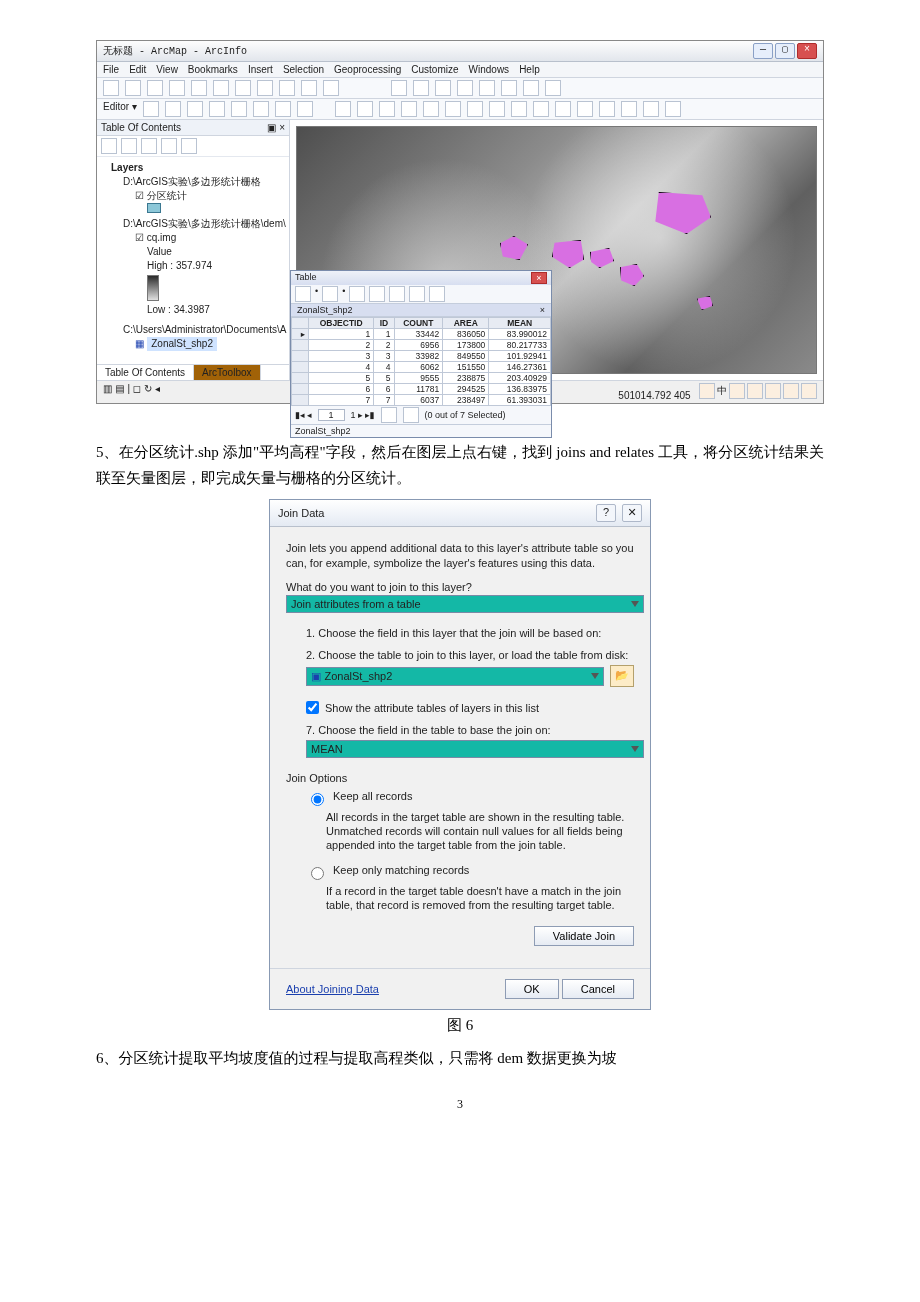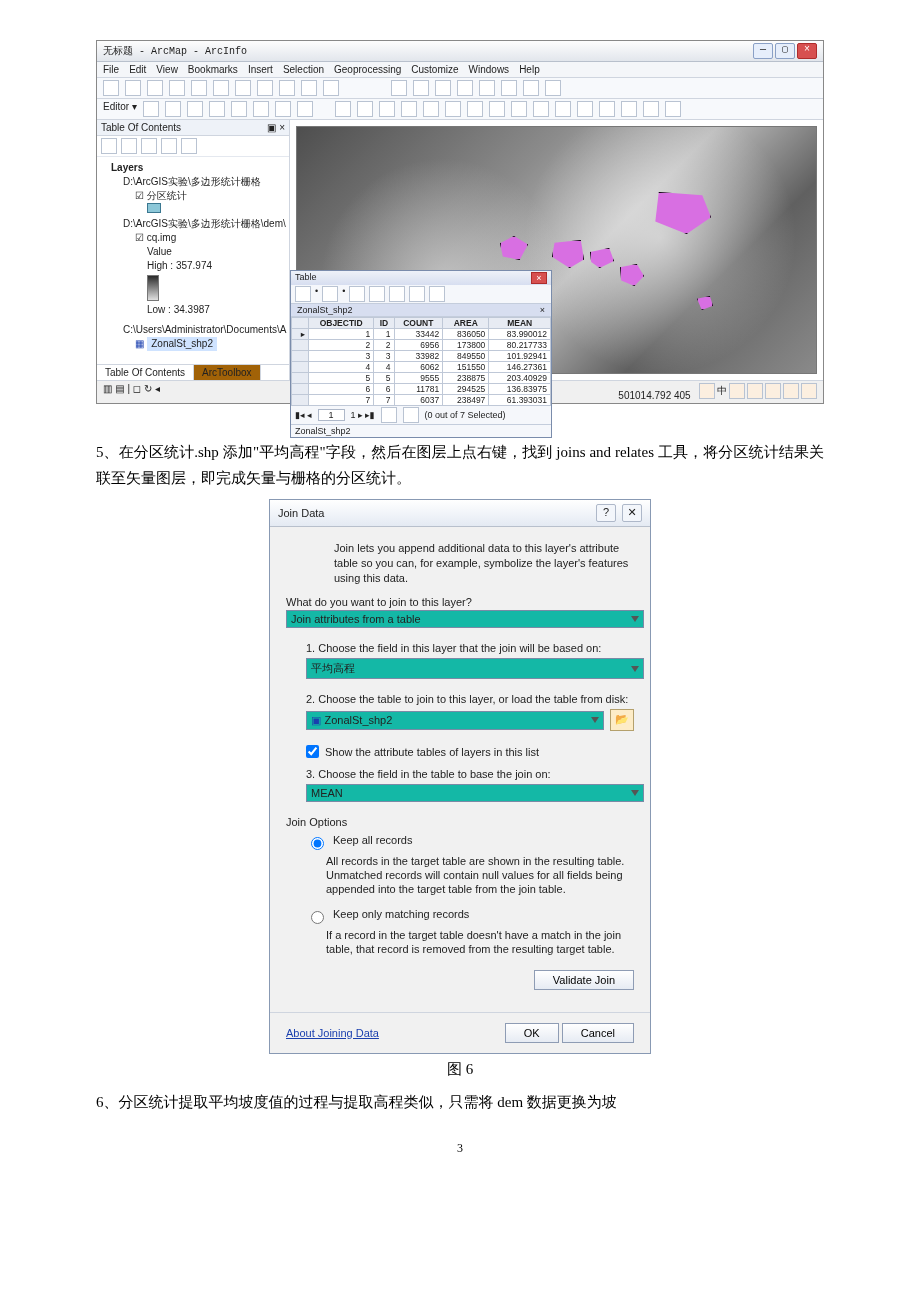--- a/index.html
+++ b/index.html
@@ -121,21 +121,21 @@
   }
   .joindlg-title {
     background:linear-gradient(#fff,#e4eaf3);
     border-bottom:1px solid #b8c0cc;
     padding:4px 8px;
     display:flex; justify-content:space-between; align-items:center;
   }
   .joindlg-title .tbtns { display:flex; gap:6px; }
   .joindlg-title .tbtn { width:18px; height:16px; border:1px solid #aeb8c9; border-radius:2px; text-align:center; line-height:14px; background:#f3f6fb; cursor:default; }
   .joindlg-body { padding:14px 16px 12px; }
-  .joindlg-body .intro { margin-bottom:10px; line-height:15px;margin-left:48px; }
+  .joindlg-body .intro { margin-bottom:10px; line-height:15px; }
   .select-row { margin:2px 0 14px; }
   .select-row select, .select-row .fake-select {
     width:100%; border:1px solid #7a8aa6; background:#14b8a6; padding:2px 4px; font-size:11px;
     display:flex; justify-content:space-between; align-items:center;
   }
   .arrow-down {
     width:0;height:0;border-left:4px solid transparent;border-right:4px solid transparent;border-top:6px solid #555;
   }
   .join-steps { padding-left:20px; }
   .join-steps .step { margin:10px 0 4px; }
@@ -423,43 +423,37 @@
         <div>What do you want to join to this layer?</div>
         <div class="select-row">
           <div class="fake-select">
             <span>Join attributes from a table</span>
             <span class="arrow-down"></span>
           </div>
         </div>
 
         <div class="join-steps">
           <div class="step">1.  Choose the field in this layer that the join will be based on:</div>
-          <div class="select-row indent-select">
-            <div class="fake-select">
-              <span>平均高程</span>
-              <span class="arrow-down"></span>
-            </div>
-          </div>
 
           <div class="step">2.  Choose the table to join to this layer, or load the table from disk:</div>
           <div class="select-row indent-select">
             <div class="table-select-wrap">
               <div class="fake-select">
                 <span><span style="color:#1a3fae">▣</span>&nbsp;<span>ZonalSt_shp2</span></span>
                 <span class="arrow-down"></span>
               </div>
               <div class="open-btn"><span>📂</span></div>
             </div>
           </div>
           <div class="chkrow">
             <input type="checkbox" checked="" style="">
             <span>Show the attribute tables of layers in this list</span>
           </div>
 
-          <div class="step">3.  Choose the field in the table to base the join on:</div>
+          <div class="step">7.  Choose the field in the table to base the join on:</div>
           <div class="select-row indent-select">
             <div class="fake-select">
               <span>MEAN</span>
               <span class="arrow-down"></span>
             </div>
           </div>
 
           <div class="opt-heading" style="font-weight:normal;margin-left:-20px;">Join Options</div>
 
           <div class="radio-row">

